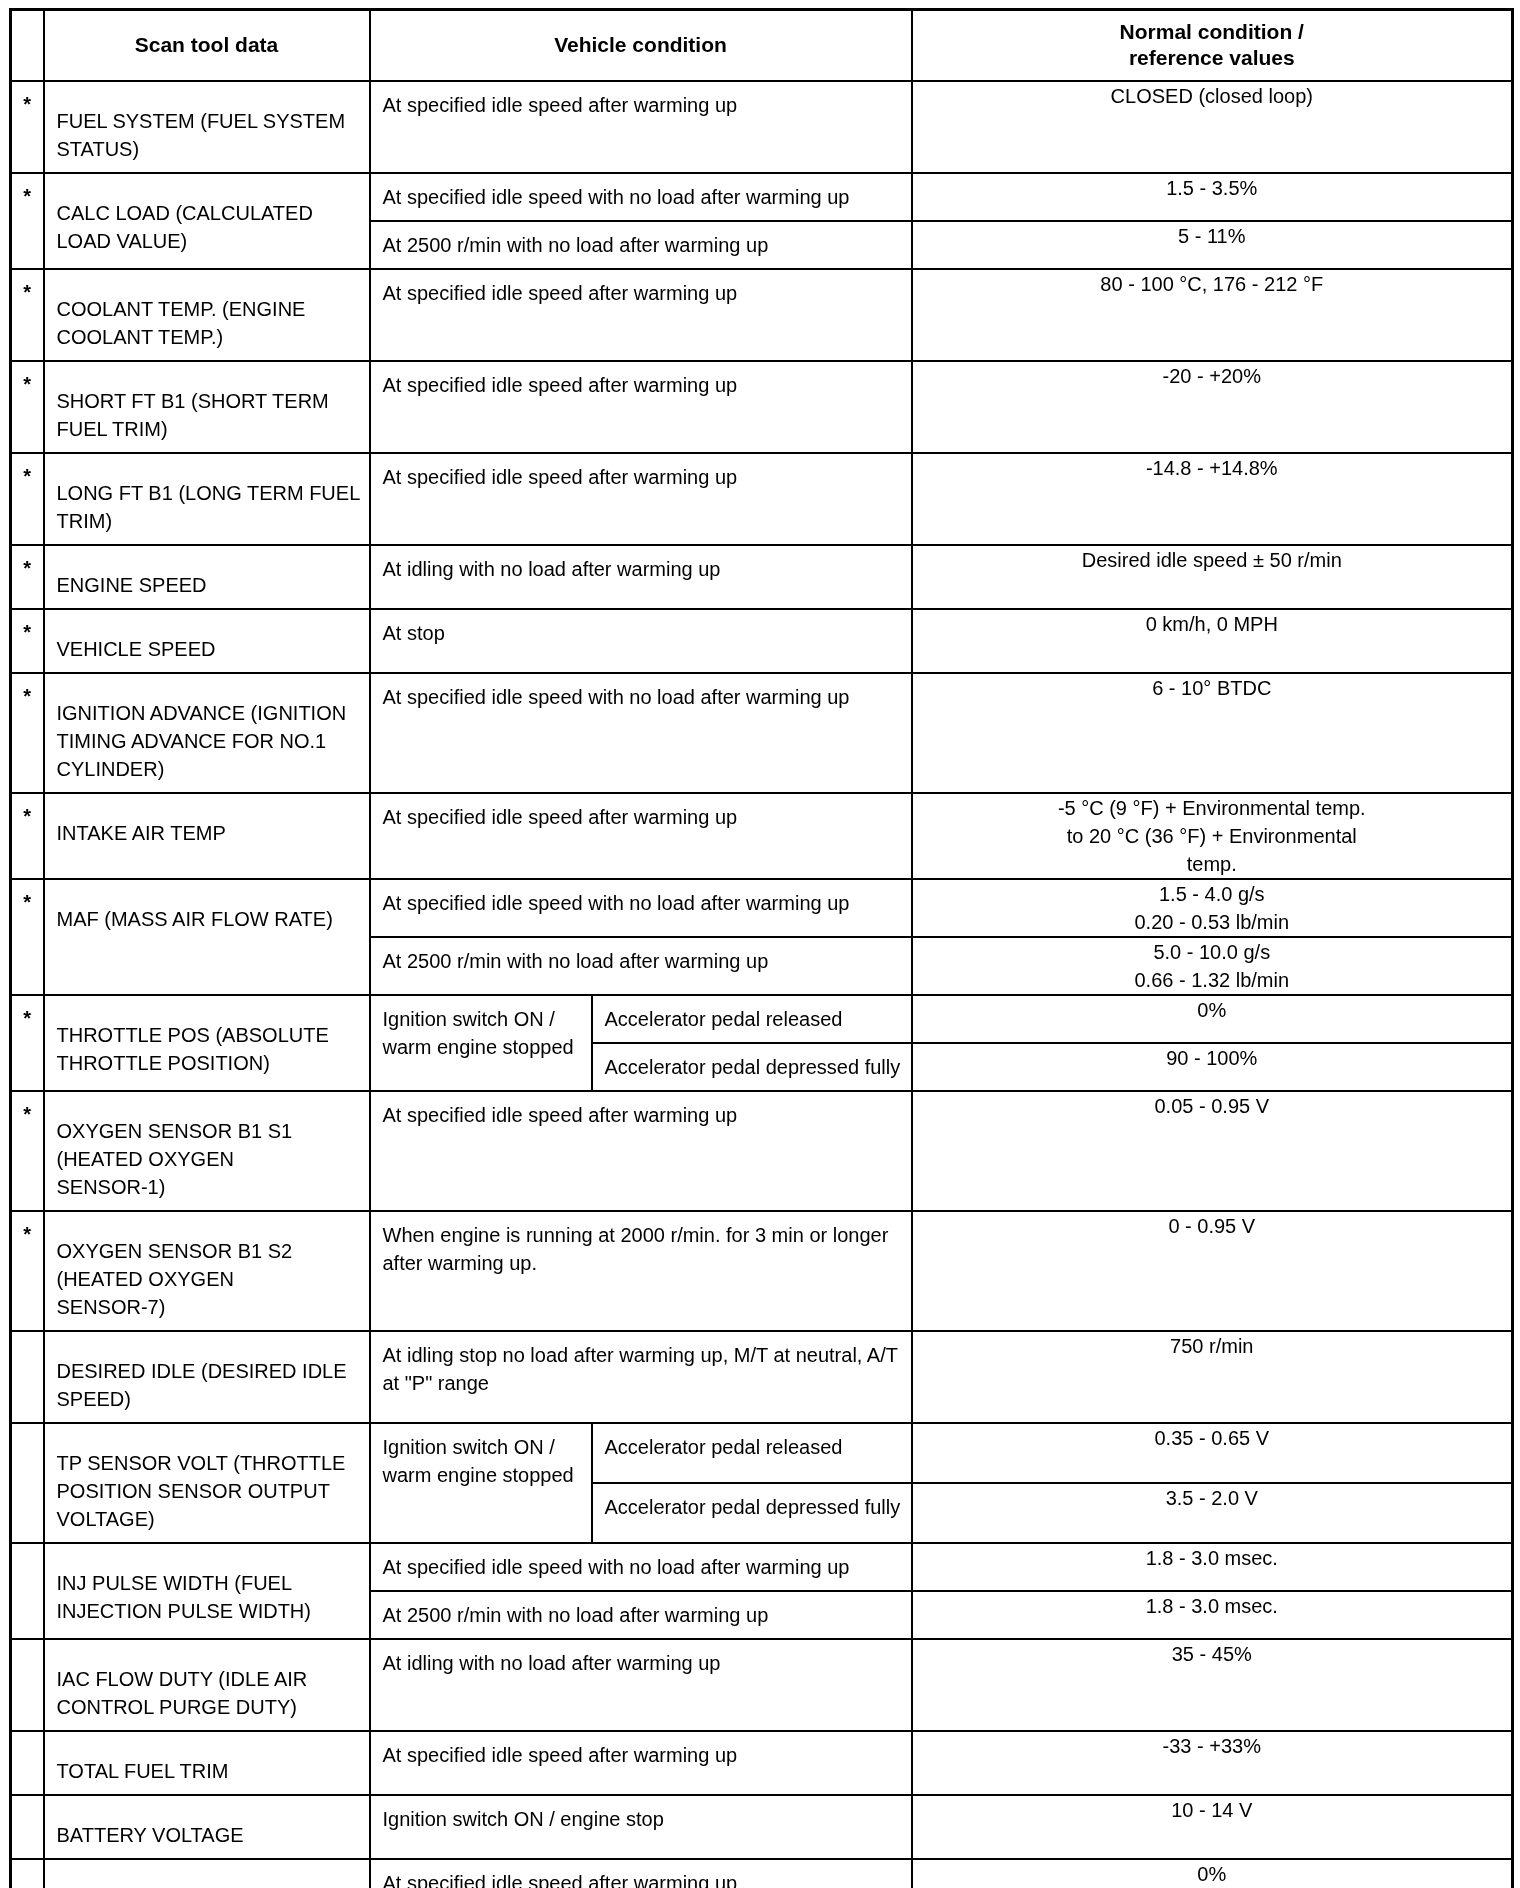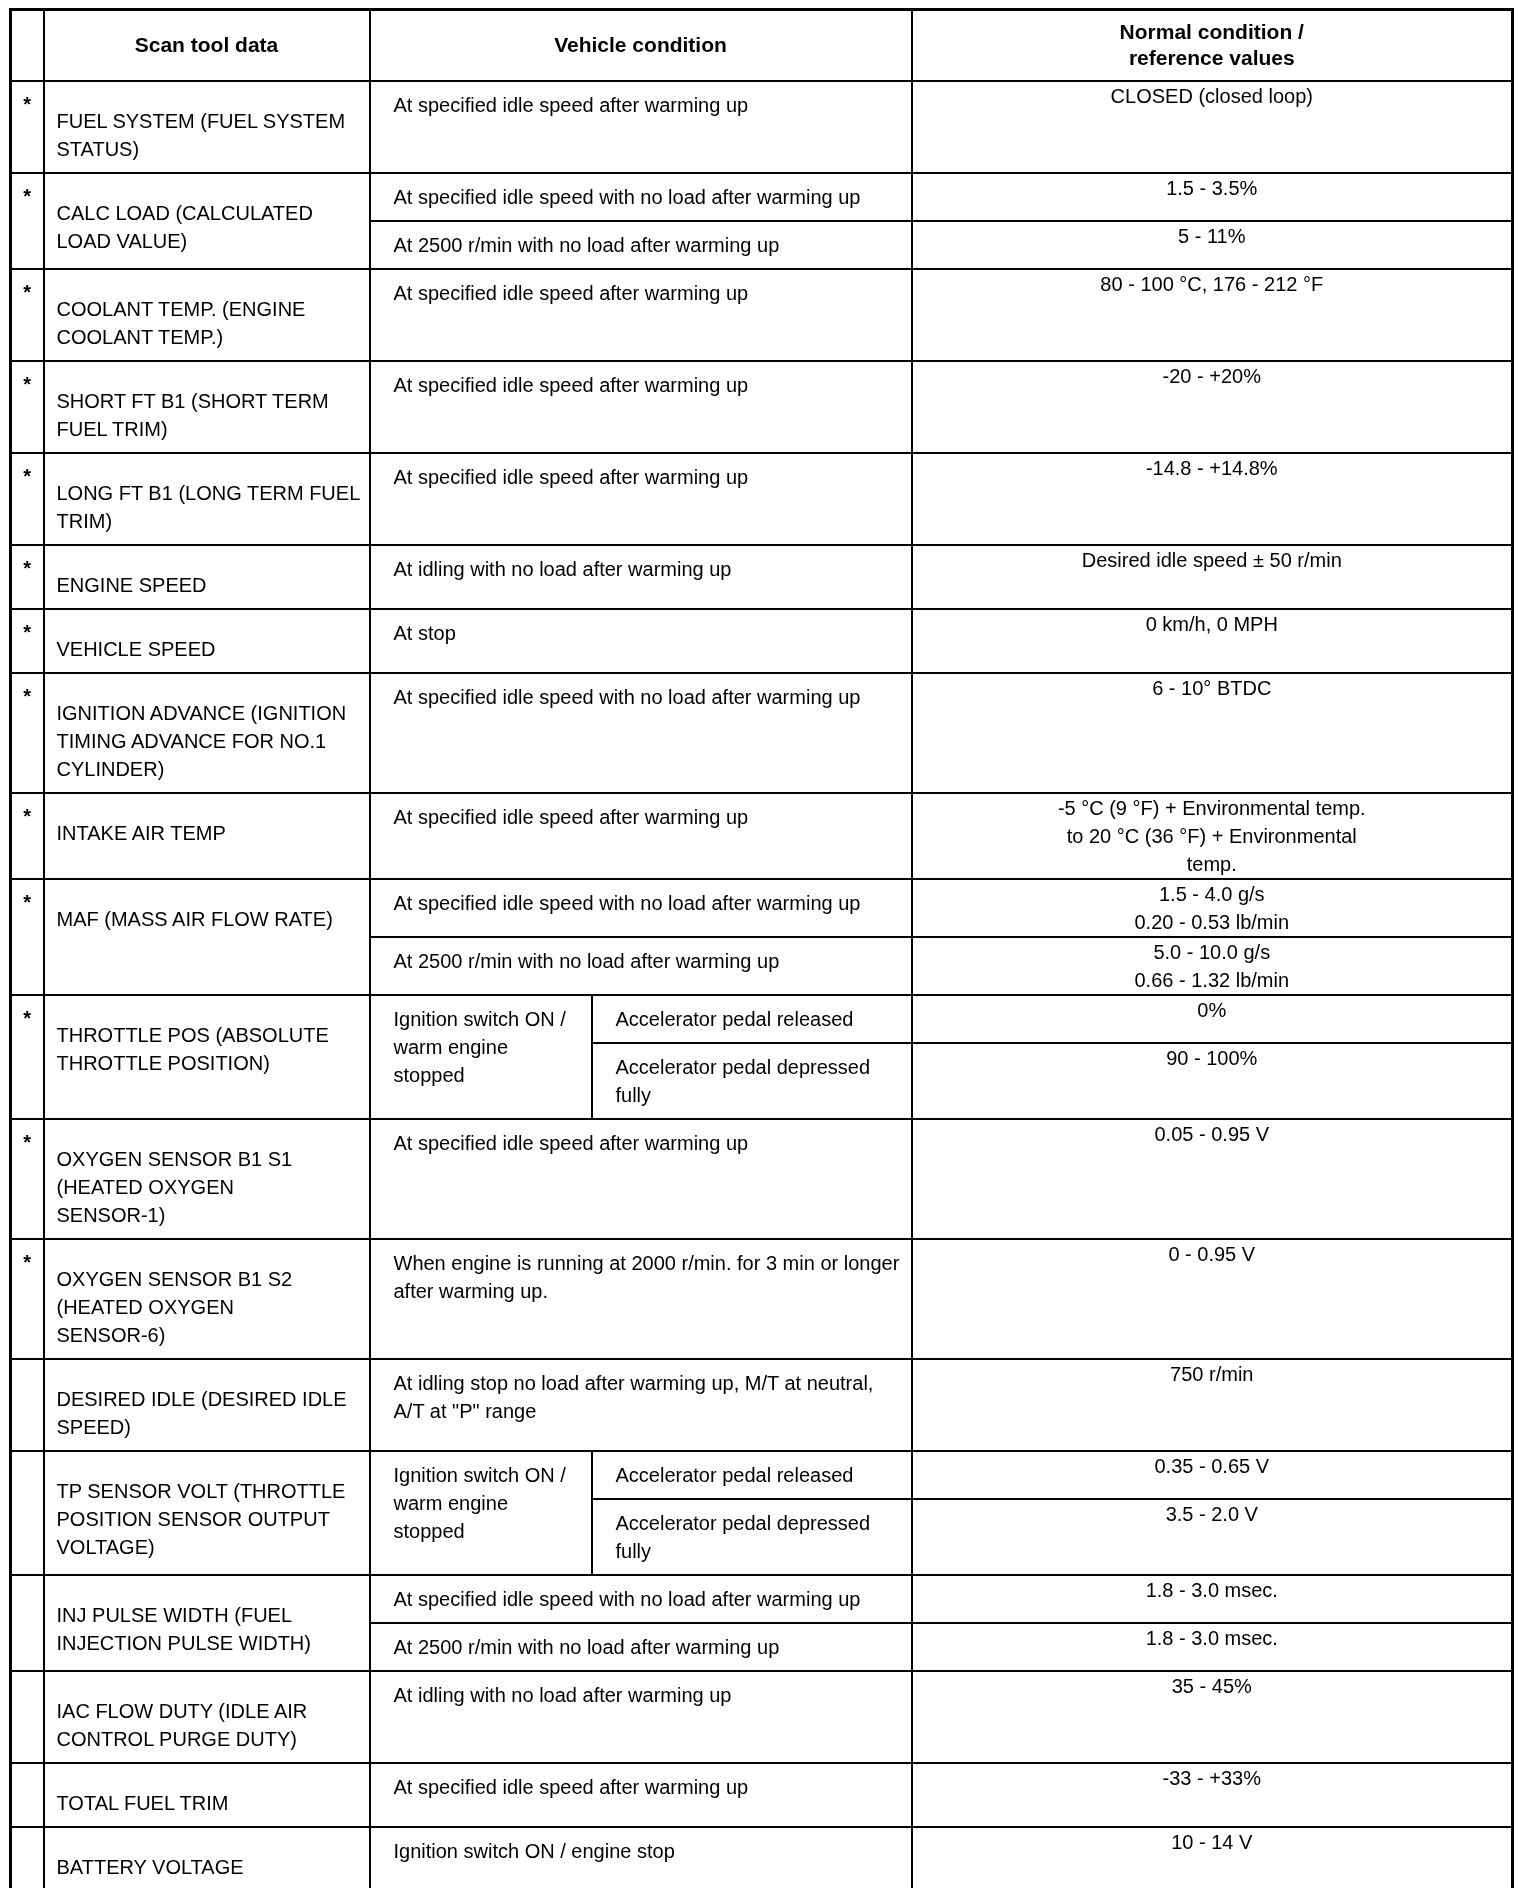--- a/index.html
+++ b/index.html
@@ -41,21 +41,21 @@
     text-align: center;
     padding: 8px 2px 8px 2px;
     font-weight: bold;
   }
   td.name {
     text-align: left;
     padding: 25px 8px 9px 12px;
   }
   td.cond {
     text-align: left;
-    padding: 9px 10px 9px 23px;
+    padding: 9px 10px 9px 12px;
   }
   td.val {
     text-align: center;
     padding: 0 8px;
   }
 </style>
 </head>
 <body>
 
 <div class="page">
@@ -166,21 +166,21 @@
           <td class="name" rowspan="1">OXYGEN SENSOR B1 S1
 (HEATED OXYGEN
 SENSOR-1)</td>
           <td class="cond" colspan="2">At specified idle speed after warming up</td>
           <td class="val">0.05 - 0.95 V</td>
         </tr>
         <tr>
           <td class="star" rowspan="1">*</td>
           <td class="name" rowspan="1">OXYGEN SENSOR B1 S2
 (HEATED OXYGEN
-SENSOR-6)</td>
+SENSOR-7)</td>
           <td class="cond" colspan="2">When engine is running at 2000 r/min. for 3 min or longer after warming up.</td>
           <td class="val">0 - 0.95 V</td>
         </tr>
         <tr>
           <td class="star" rowspan="1"></td>
           <td class="name" rowspan="1">DESIRED IDLE (DESIRED IDLE SPEED)</td>
           <td class="cond" colspan="2">At idling stop no load after warming up, M/T at neutral, A/T at "P" range</td>
           <td class="val">750 r/min</td>
         </tr>
         <tr>

